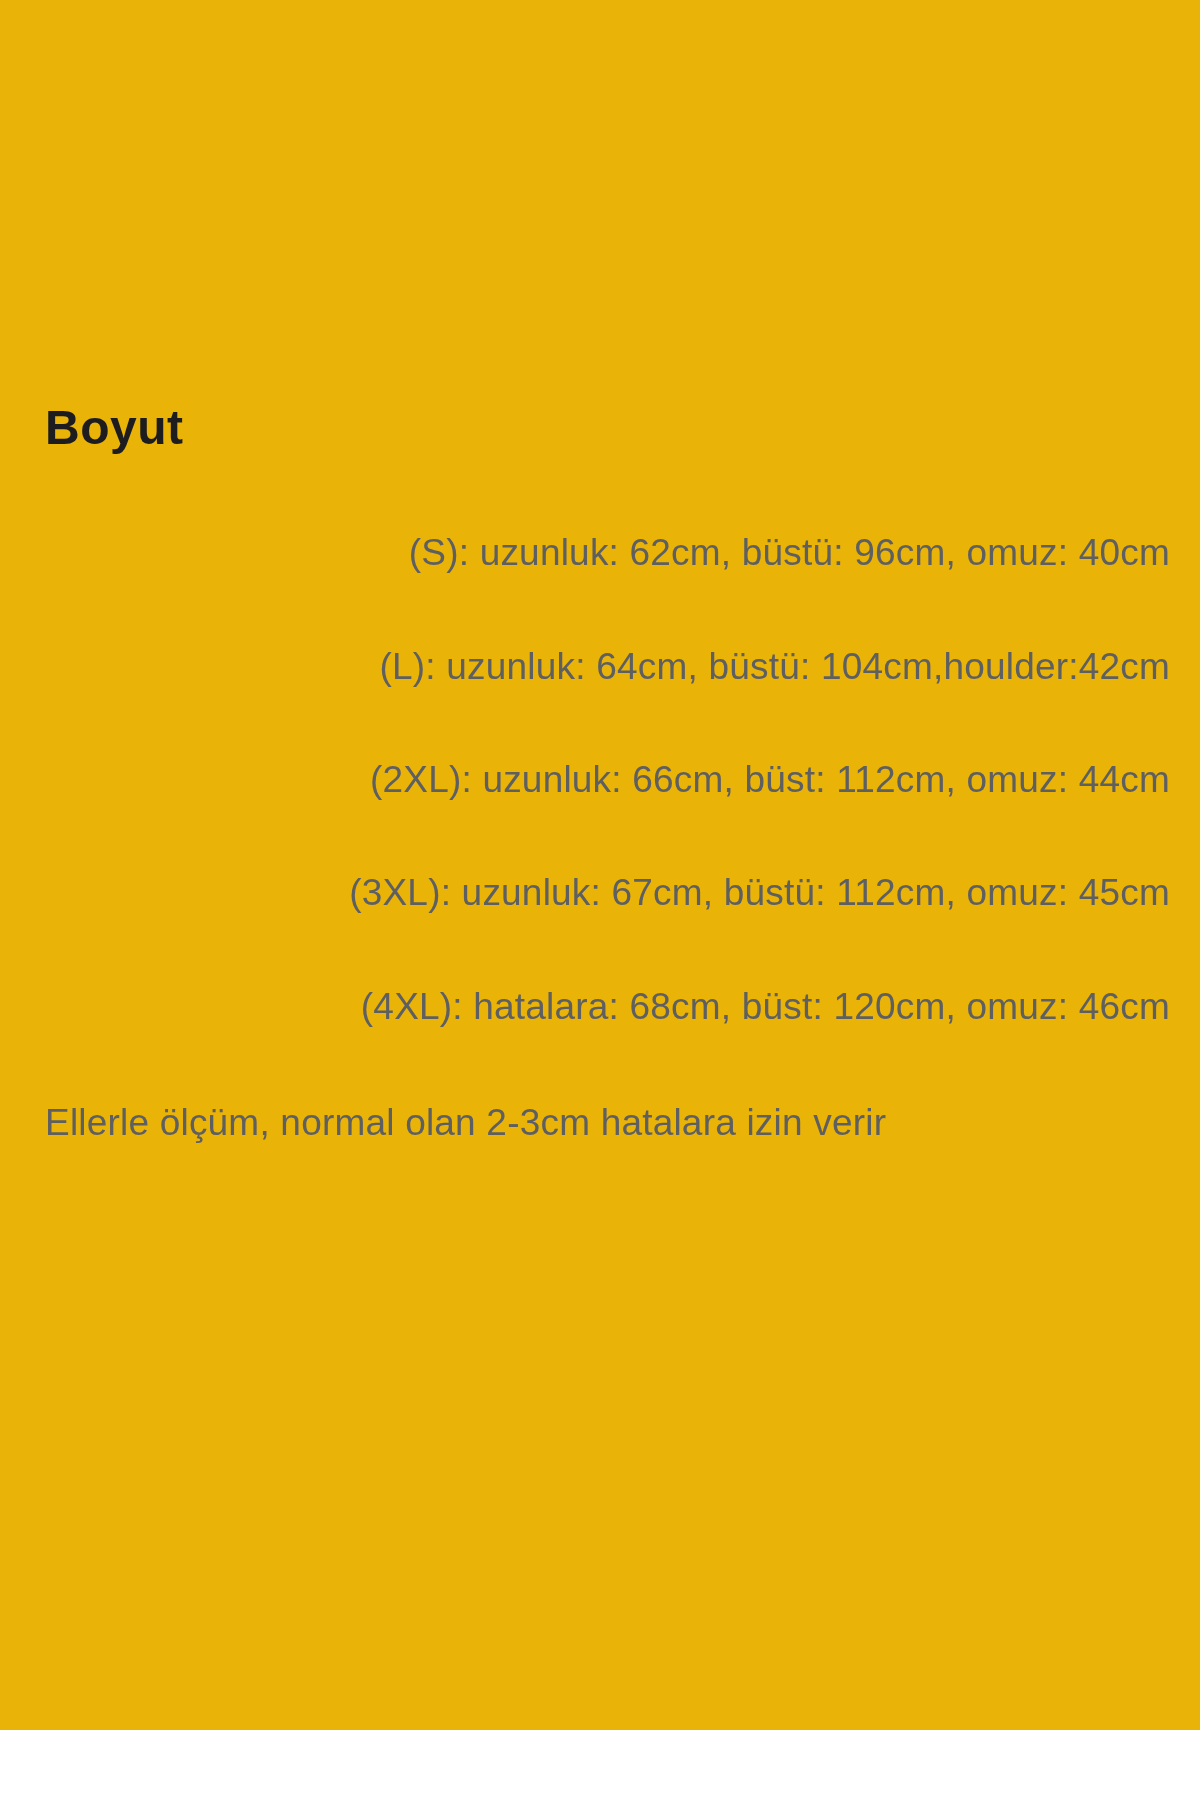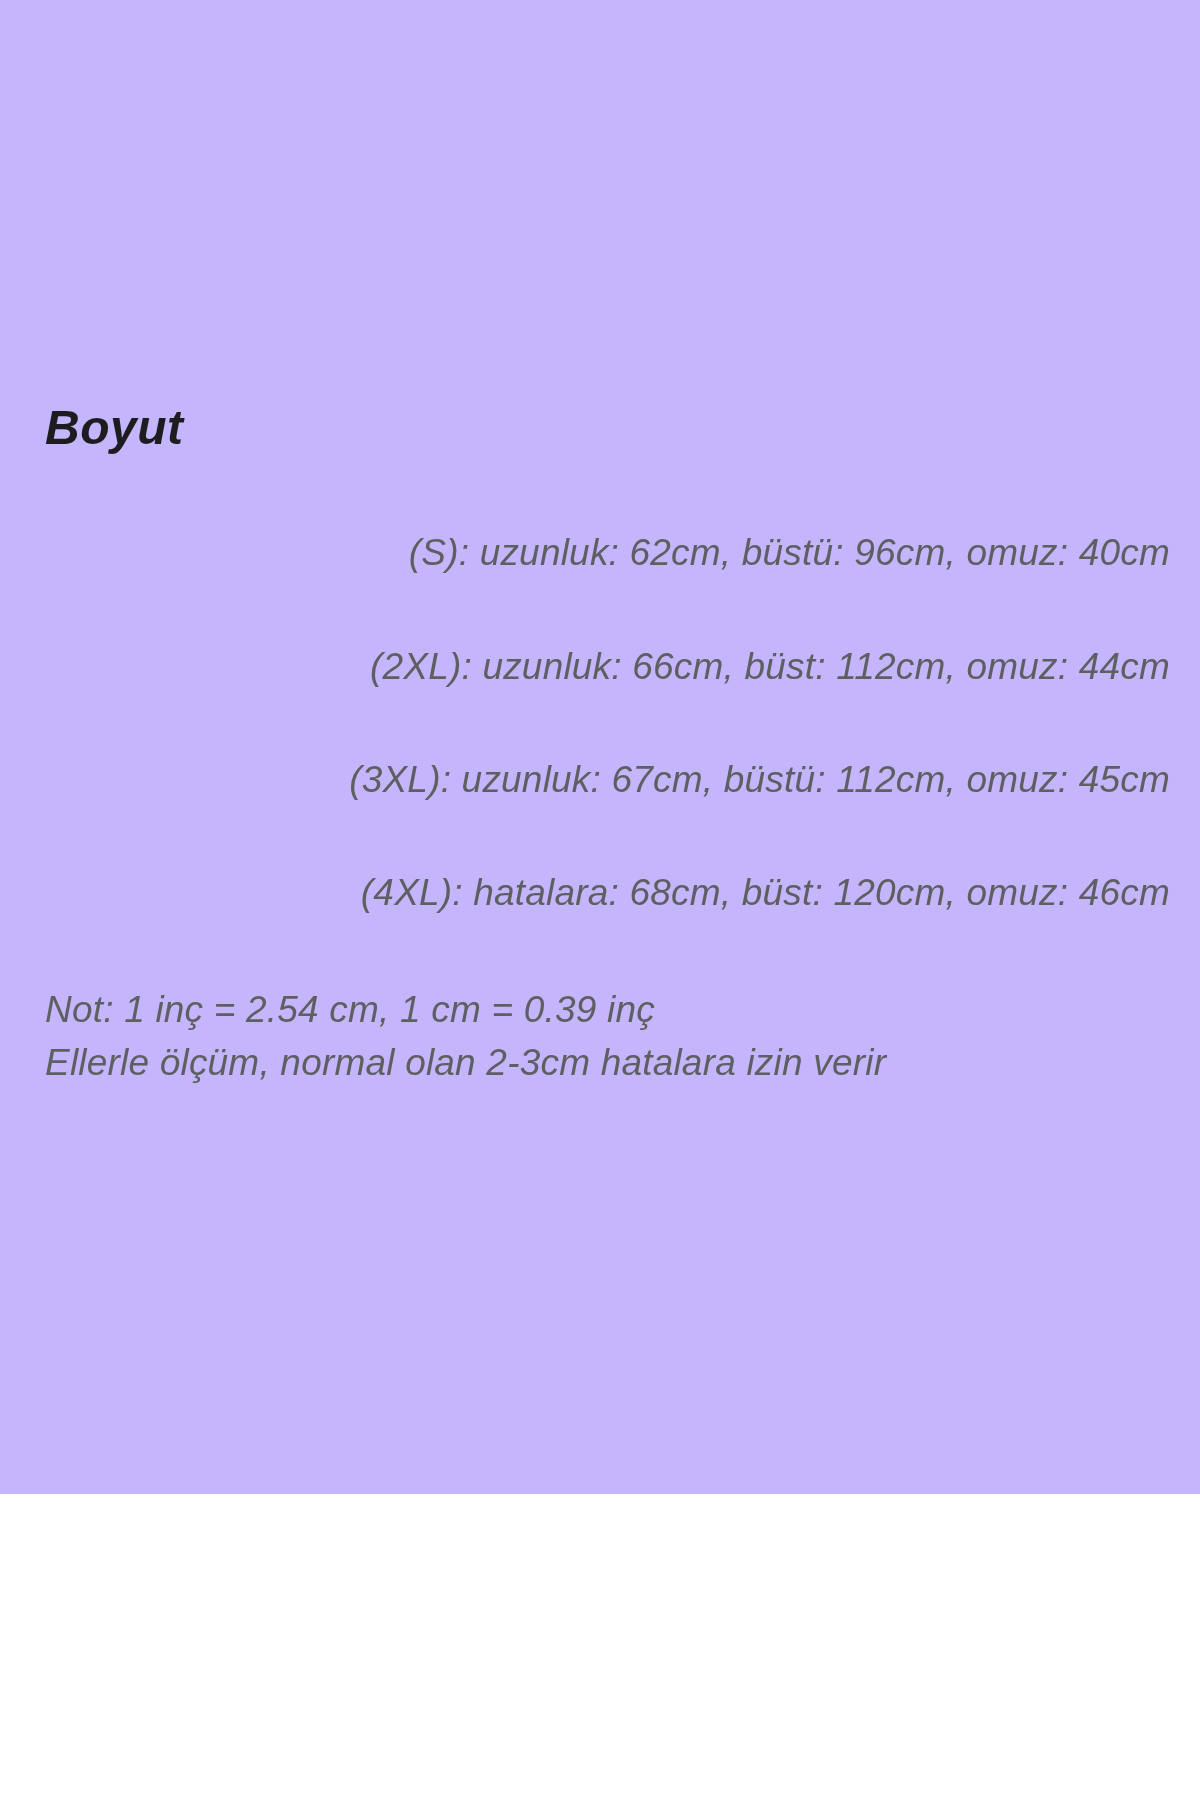--- a/index.html
+++ b/index.html
@@ -4,25 +4,24 @@
 <style>
   * { box-sizing: border-box; }
   html, body {
     margin: 0;
     padding: 0;
     background: #ffffff;
   }
   .page {
     position: relative;
     width: 1200px;
-    height: 1494px;
-    background: #c4b5fd;
+    height: 1730px;
+    background: #eab308;
     overflow: hidden;
     font-family: "Liberation Sans", sans-serif;
-    font-style: italic;
   }
   .content {
     position: absolute;
     left: 45px;
     top: 400px;
     right: 30px;
   }
   .section-title {
     margin: 0;
     font-size: 48px;
@@ -60,24 +59,24 @@
 </head>
 <body>
 
 <div class="page">
   <div class="content">
 
     <h1 class="section-title">Boyut</h1>
 
     <div class="size-list">
       <p class="size-line">(S): uzunluk: 62cm, büstü: 96cm, omuz: 40cm</p>
+      <p class="size-line">(L): uzunluk: 64cm, büstü: 104cm,houlder:42cm</p>
       <p class="size-line">(2XL): uzunluk: 66cm, büst: 112cm, omuz: 44cm</p>
       <p class="size-line">(3XL): uzunluk: 67cm, büstü: 112cm, omuz: 45cm</p>
       <p class="size-line">(4XL): hatalara: 68cm, büst: 120cm, omuz: 46cm</p>
     </div>
 
     <div class="note-block">
-      <p class="note-line">Not: 1 inç = 2.54 cm, 1 cm = 0.39 inç</p>
       <p class="note-line">Ellerle ölçüm, normal olan 2-3cm hatalara izin verir</p>
     </div>
 
   </div>
 </div>
 
 </body></html>

